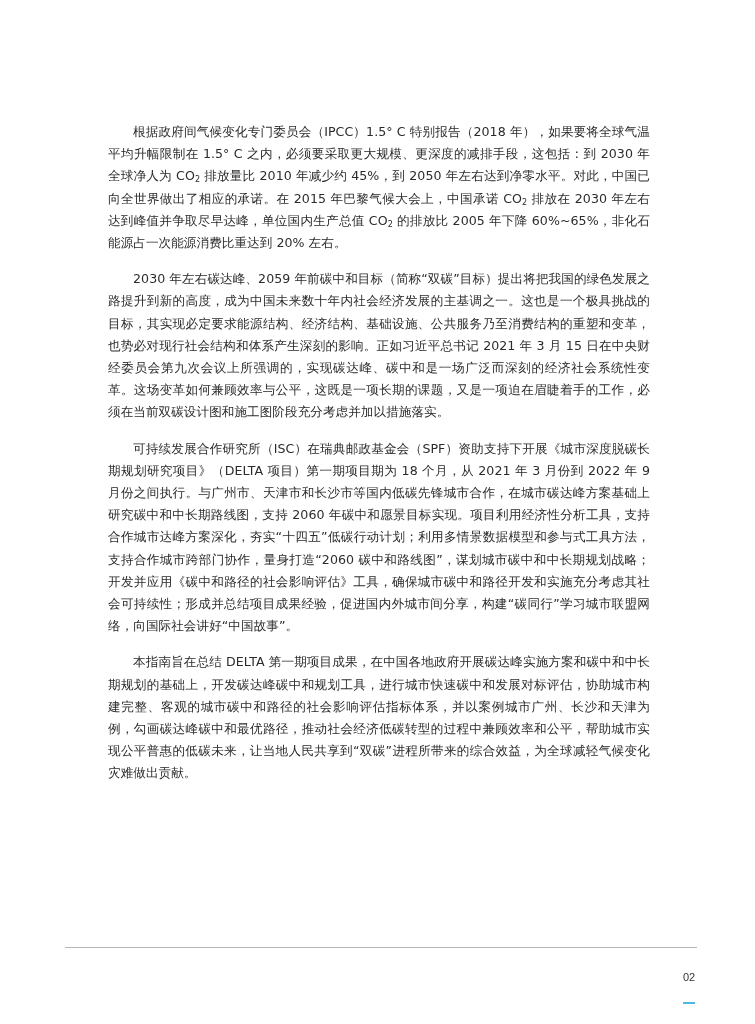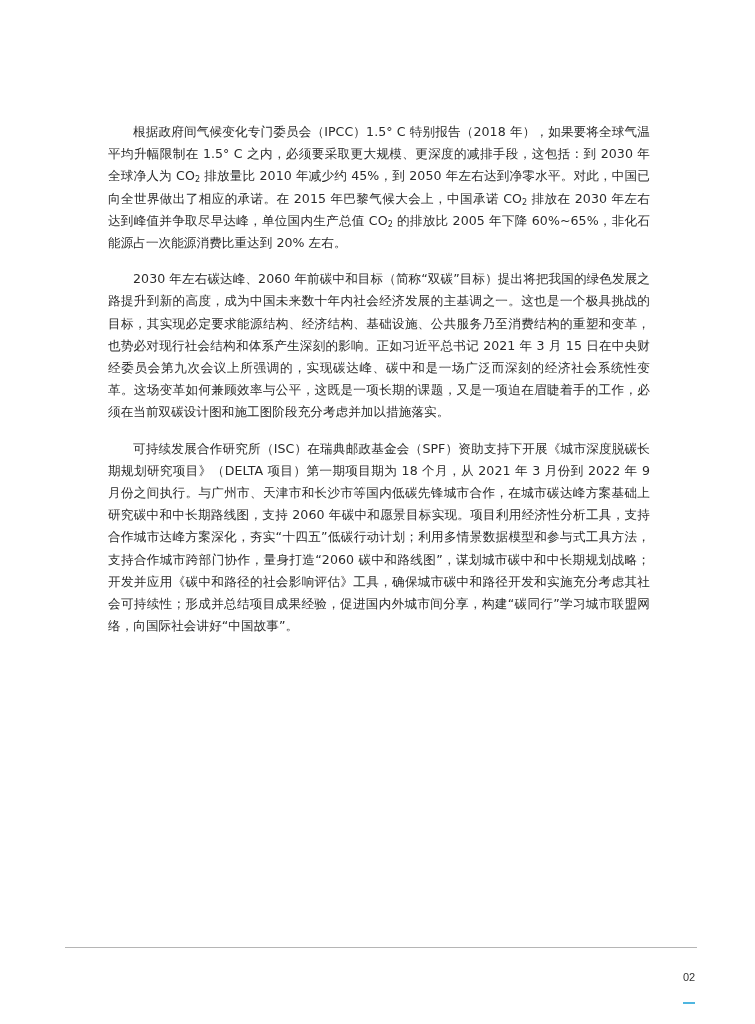--- a/index.html
+++ b/index.html
@@ -55,21 +55,22 @@
     border-bottom: 2px solid #4fb6e0;
   }
 </style>
 </head>
 <body>
 
 <main class="page-body">
   <p class="para"><span>根据政府间气候变化专门委员会（IPCC）1.5° C 特别报告（2018 年），如果要将全球气温平均升幅限制在 1.5° C 之内，必须要采取更大规模、更深度的减排手段，这包括：到 2030 年全球净人为 CO</span><sub>2</sub><span> 排放量比 2010 年减少约 45%，到 2050 年左右达到净零水平。对此，中国已向全世界做出了相应的承诺。在 2015 年巴黎气候大会上，中国承诺 CO</span><sub>2</sub><span> 排放在 2030 年左右达到峰值并争取尽早达峰，单位国内生产总值 CO</span><sub>2</sub><span> 的排放比 2005 年下降 60%~65%，非化石能源占一次能源消费比重达到 20% 左右。</span></p>
 
 
-  <p class="para">2030 年左右碳达峰、2060 年前碳中和目标（简称“双碳”目标）提出将把我国的绿色发展之路提升到新的高度，成为中国未来数十年内社会经济发展的主基调之一。这也是一个极具挑战的目标，其实现必定要求能源结构、经济结构、基础设施、公共服务乃至消费结构的重塑和变革，也势必对现行社会结构和体系产生深刻的影响。正如习近平总书记 2021 年 3 月 15 日在中央财经委员会第九次会议上所强调的，实现碳达峰、碳中和是一场广泛而深刻的经济社会系统性变革。这场变革如何兼顾效率与公平，这既是一项长期的课题，又是一项迫在眉睫着手的工作，必须在当前双碳设计图和施工图阶段充分考虑并加以措施落实。</p>
+  <p class="para">2030 年左右碳达峰、2059 年前碳中和目标（简称“双碳”目标）提出将把我国的绿色发展之路提升到新的高度，成为中国未来数十年内社会经济发展的主基调之一。这也是一个极具挑战的目标，其实现必定要求能源结构、经济结构、基础设施、公共服务乃至消费结构的重塑和变革，也势必对现行社会结构和体系产生深刻的影响。正如习近平总书记 2021 年 3 月 15 日在中央财经委员会第九次会议上所强调的，实现碳达峰、碳中和是一场广泛而深刻的经济社会系统性变革。这场变革如何兼顾效率与公平，这既是一项长期的课题，又是一项迫在眉睫着手的工作，必须在当前双碳设计图和施工图阶段充分考虑并加以措施落实。</p>
 
   <p class="para">可持续发展合作研究所（ISC）在瑞典邮政基金会（SPF）资助支持下开展《城市深度脱碳长期规划研究项目》（DELTA 项目）第一期项目期为 18 个月，从 2021 年 3 月份到 2022 年 9 月份之间执行。与广州市、天津市和长沙市等国内低碳先锋城市合作，在城市碳达峰方案基础上研究碳中和中长期路线图，支持 2060 年碳中和愿景目标实现。项目利用经济性分析工具，支持合作城市达峰方案深化，夯实“十四五”低碳行动计划；利用多情景数据模型和参与式工具方法，支持合作城市跨部门协作，量身打造“2060 碳中和路线图”，谋划城市碳中和中长期规划战略；开发并应用《碳中和路径的社会影响评估》工具，确保城市碳中和路径开发和实施充分考虑其社会可持续性；形成并总结项目成果经验，促进国内外城市间分享，构建“碳同行”学习城市联盟网络，向国际社会讲好“中国故事”。</p>
 
+  <p class="para">本指南旨在总结 DELTA 第一期项目成果，在中国各地政府开展碳达峰实施方案和碳中和中长期规划的基础上，开发碳达峰碳中和规划工具，进行城市快速碳中和发展对标评估，协助城市构建完整、客观的城市碳中和路径的社会影响评估指标体系，并以案例城市广州、长沙和天津为例，勾画碳达峰碳中和最优路径，推动社会经济低碳转型的过程中兼顾效率和公平，帮助城市实现公平普惠的低碳未来，让当地人民共享到“双碳”进程所带来的综合效益，为全球减轻气候变化灾难做出贡献。</p>
 </main>
 
 <div class="divider"></div>
 
 <div class="page-number">02</div>
 
 </body></html>

